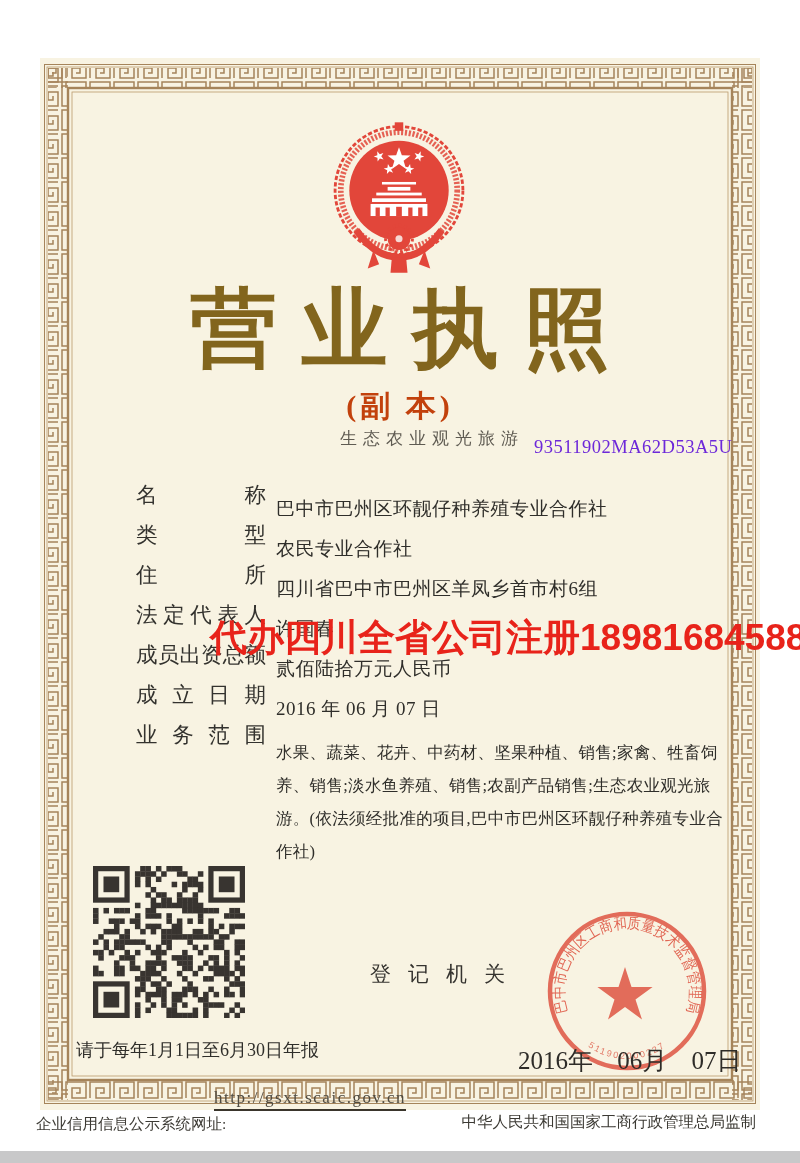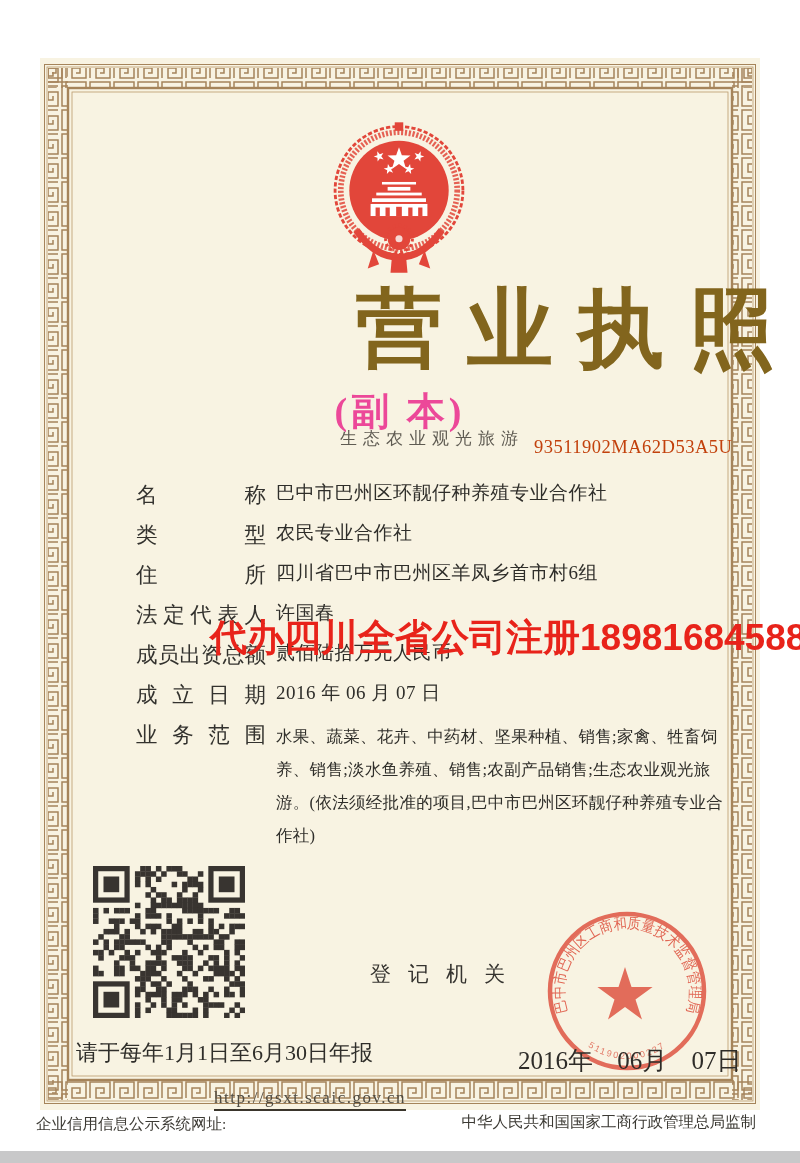--- a/index.html
+++ b/index.html
@@ -12,49 +12,49 @@
   }
   html,body{margin:0;padding:0;}
   .page{
     position:relative;width:800px;height:1163px;background:#ffffff;
     overflow:hidden;font-family:"Liberation Serif",serif;color:var(--ink);
   }
   .paper{position:absolute;left:40px;top:58px;width:720px;height:1052px;background:var(--paper);}
   .frame{position:absolute;left:40px;top:60px;}
   .emblem{position:absolute;left:328px;top:122px;width:142px;height:154px;}
   .title{
-    position:absolute;left:0;top:284px;width:800px;text-align:right;
+    position:absolute;left:0;top:284px;width:800px;text-align:center;
     font-size:86px;font-weight:bold;color:var(--gold);
     letter-spacing:25px;padding-left:25px;box-sizing:border-box;line-height:1.05;
   }
   .subtitle{
     position:absolute;left:0;top:386px;width:800px;text-align:center;
-    font-size:38px;font-weight:bold;color:#ec4899;letter-spacing:4px;
+    font-size:30px;font-weight:bold;color:#c2410c;letter-spacing:4px;
   }
   .code-label{
     position:absolute;left:340px;top:427px;font-size:17px;color:#5f5b52;letter-spacing:6px;
   }
   .code-value{
-    position:absolute;left:534px;top:437px;font-size:18.5px;color:#c2410c;letter-spacing:0.5px;
+    position:absolute;left:534px;top:437px;font-size:18.5px;color:#6d28d9;letter-spacing:0.5px;
   }
   .fields{position:absolute;left:136px;top:480px;width:588px;}
   .frow{display:flex;align-items:flex-start;height:40px;}
   .frow.scope{height:auto;}
   .jlabel{
     display:flex;justify-content:space-between;width:130px;flex:0 0 130px;
     font-size:21.5px;color:var(--ink);
   }
-  .fvalue{margin-left:10px;font-size:19px;color:#2f2e2a;letter-spacing:0.5px;}
+  .fvalue{margin-left:10px;font-size:19px;color:#2f2e2a;letter-spacing:0.5px;margin-top:16px;}
   .frow.scope .fvalue{font-size:16.5px;line-height:33px;letter-spacing:0.3px;}
   .watermark{
     position:absolute;left:210px;top:613px;font-size:37px;font-weight:bold;
     color:var(--wmred);font-family:"Liberation Sans",sans-serif;white-space:nowrap;z-index:5;
   }
   .qr{position:absolute;left:93px;top:866px;}
-  .qr-note{position:absolute;left:76px;top:1038px;font-size:22px;color:#2f2e2a;}
+  .qr-note{position:absolute;left:76px;top:1038px;font-size:18px;color:#2f2e2a;}
   .reg-label{position:absolute;left:370px;top:960px;font-size:21px;letter-spacing:17px;color:#35332f;}
   .seal{position:absolute;left:537px;top:901px;z-index:4;}
   .reg-date{
     position:absolute;left:518px;top:1028px;font-size:25px;color:#2e2c28;
     word-spacing:18px;z-index:6;white-space:nowrap;margin-top:16px;
   }
   .site-url{
     position:absolute;left:214px;top:1088px;font-size:17px;color:#4e4a40;
     letter-spacing:1.5px;border-bottom:2px solid #3a352c;padding-bottom:1px;z-index:7;
     font-family:Liberation Serif, serif;

